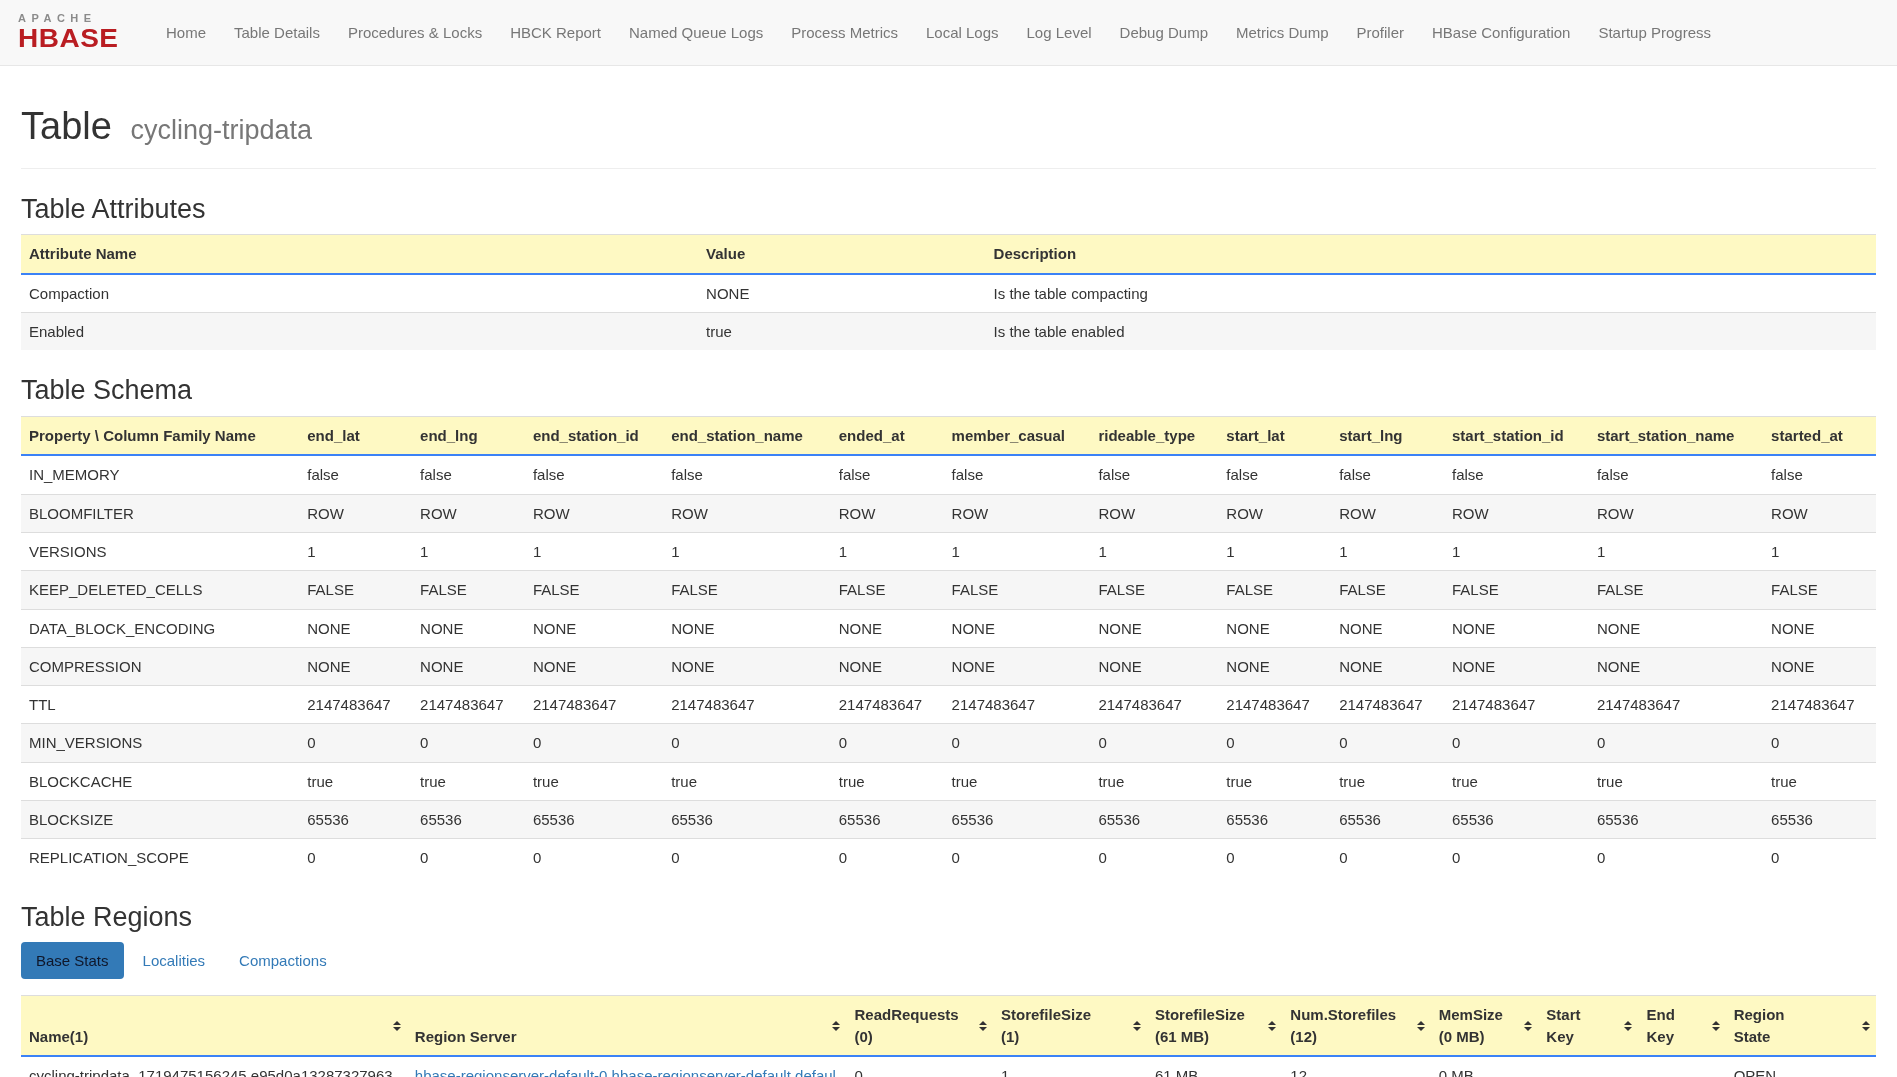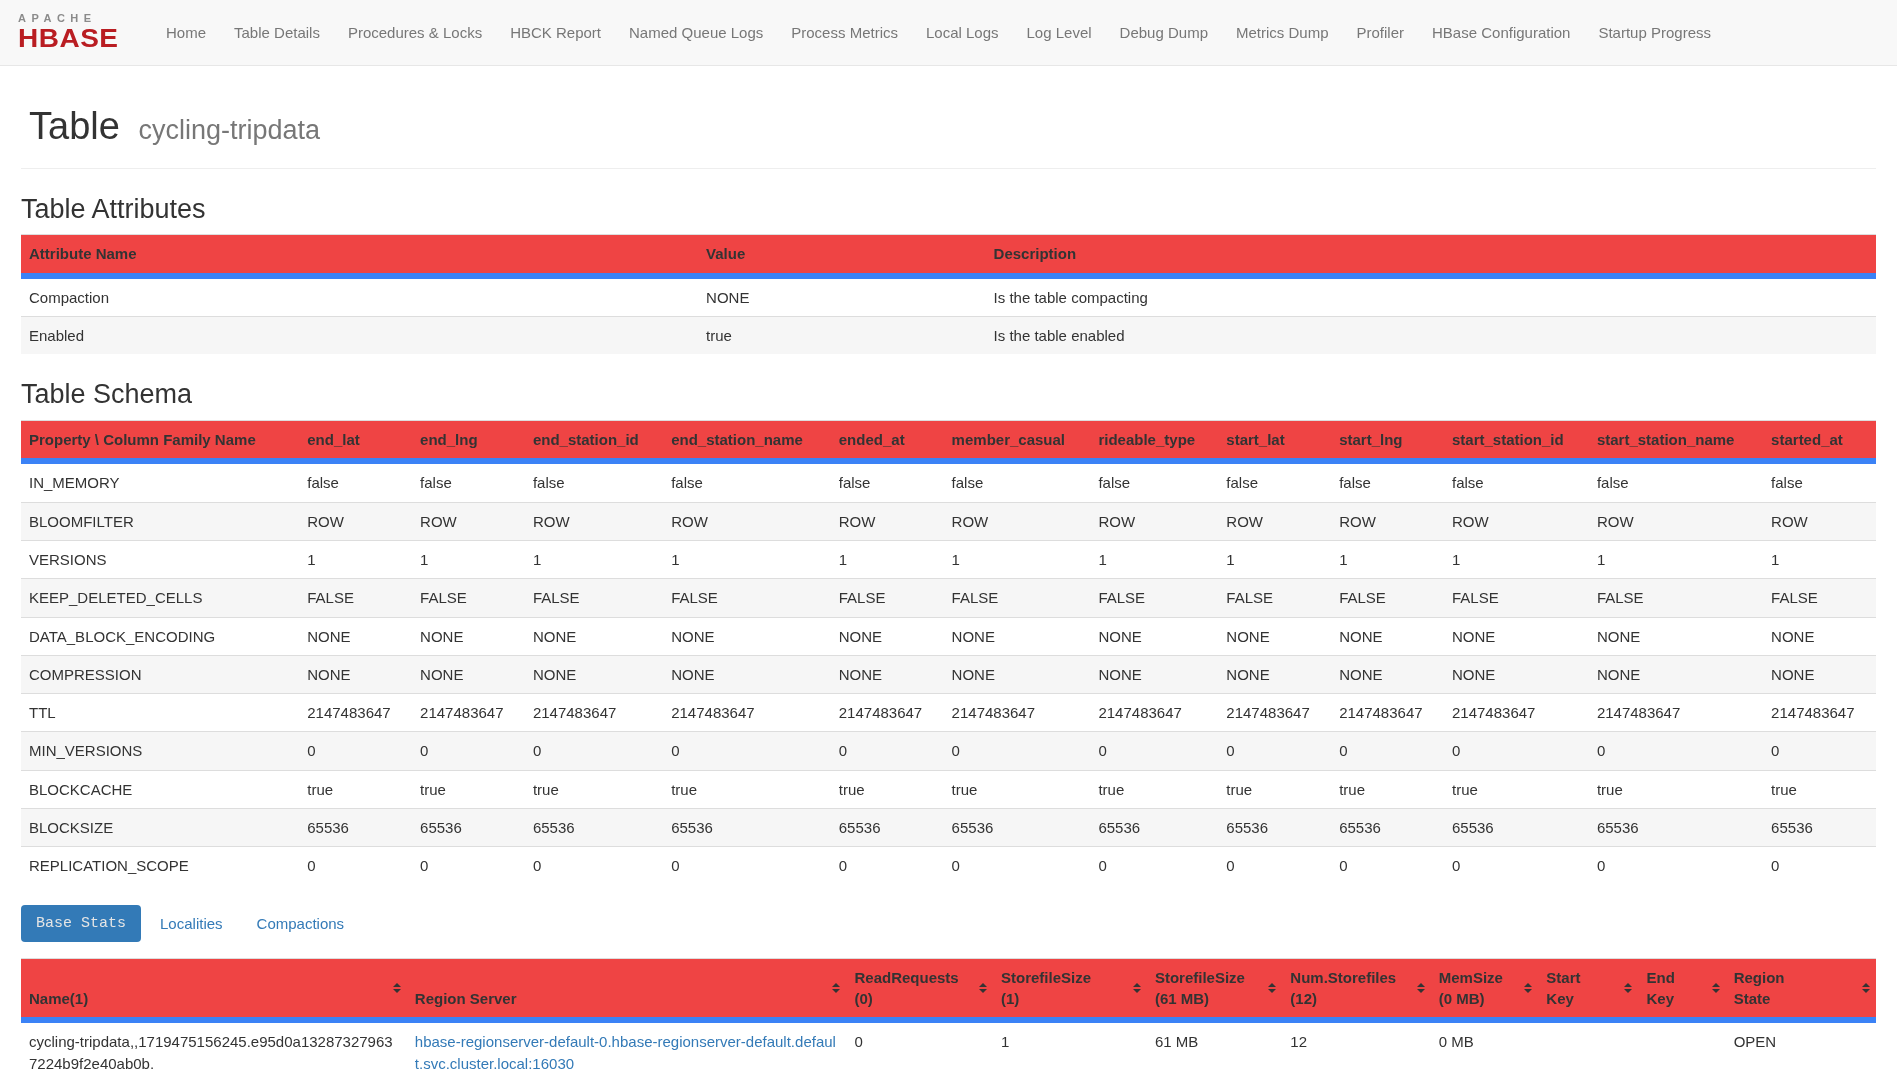--- a/index.html
+++ b/index.html
@@ -58,21 +58,21 @@
     cursor: pointer;
   }
 
   
   .container { padding: 0 21px; }
 
   .page-header { margin: 40px 0 0; }
   .page-header h1 {
     font-size: 38px;
     font-weight: 400;
-    margin: 8px;
+    margin: 0;
     color: #333;
     line-height: 1.1;
   }
   .page-header h1 small {
     font-size: 27px;
     font-weight: 400;
     color: #777;
     margin-left: 8px;
   }
   hr.rule {
@@ -98,22 +98,22 @@
   }
   table.tbl th, table.tbl td {
     padding: 8px;
     text-align: left;
     vertical-align: bottom;
     border-top: 1px solid #ddd;
     line-height: 1.42;
   }
   table.tbl thead th {
     font-weight: 700;
-    background: #ef4444;
-    border-bottom: 6px solid #3b82f6;
+    background: #fef9c3;
+    border-bottom: 2px solid #3b82f6;
     white-space: nowrap;
   }
   table.tbl tbody tr:nth-child(even) { background: #f6f6f6; }
   table.tbl td { vertical-align: top; }
 
   
   .attr-table th:nth-child(1) { width: 36.5%; }
   .attr-table th:nth-child(2) { width: 15.5%; }
 
   
@@ -125,21 +125,21 @@
   .tabs a {
     display: block;
     padding: 10px 15px;
     font-size: 15px;
     color: #337ab7;
     text-decoration: none;
     border-radius: 4px;
     cursor: pointer;
     white-space: nowrap;
   }
-  .tabs a.active { background: #337ab7; color: #e5e5e5; font-family: Liberation Mono, monospace; }
+  .tabs a.active { background: #337ab7; color: #0f172a; }
   .tabs li { margin-right: 4px; }
 
   
   .regions-table { margin-top: 16px; }
   .regions-table thead th {
     position: relative;
     padding-right: 22px;
     white-space: nowrap;
     cursor: pointer;
   }
@@ -442,20 +442,21 @@
           <td>0</td>
           <td>0</td>
           <td>0</td>
           <td>0</td>
           <td>0</td>
           <td>0</td>
         </tr>
       </tbody>
   </table>
 
+  <h2 class="section-title">Table Regions</h2>
   <ul class="tabs" id="region-tabs">
       <li>
         <a class="active">Base Stats</a>
       </li>
       <li>
         <a>Localities</a>
       </li>
       <li>
         <a>Compactions</a>
       </li>

